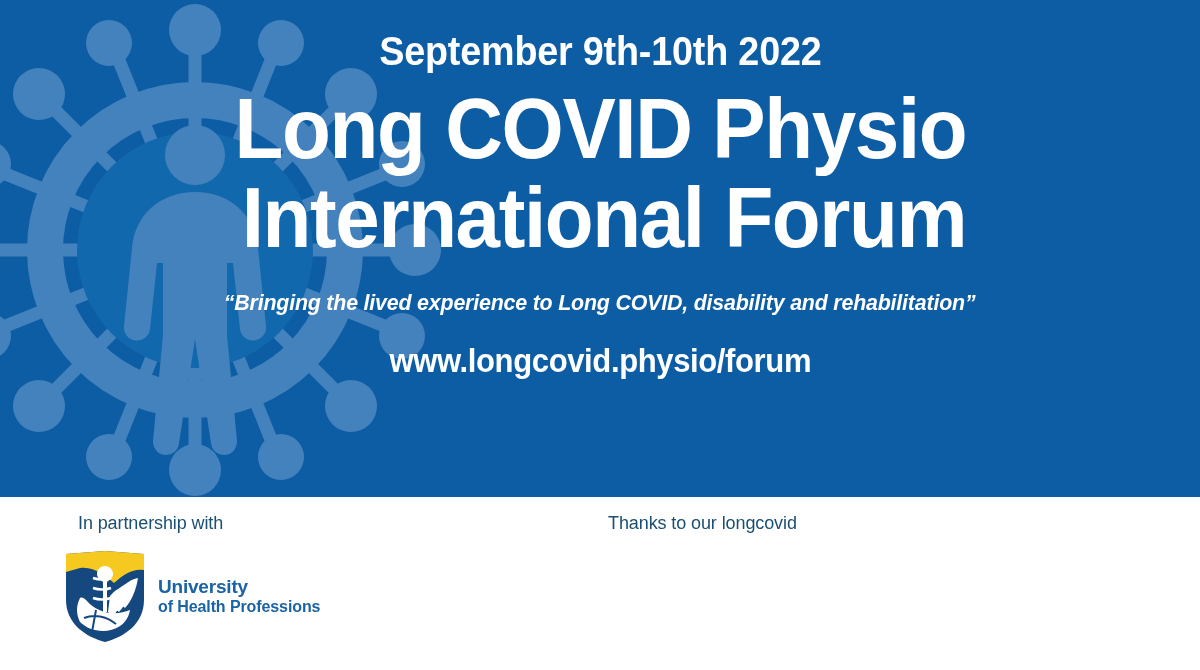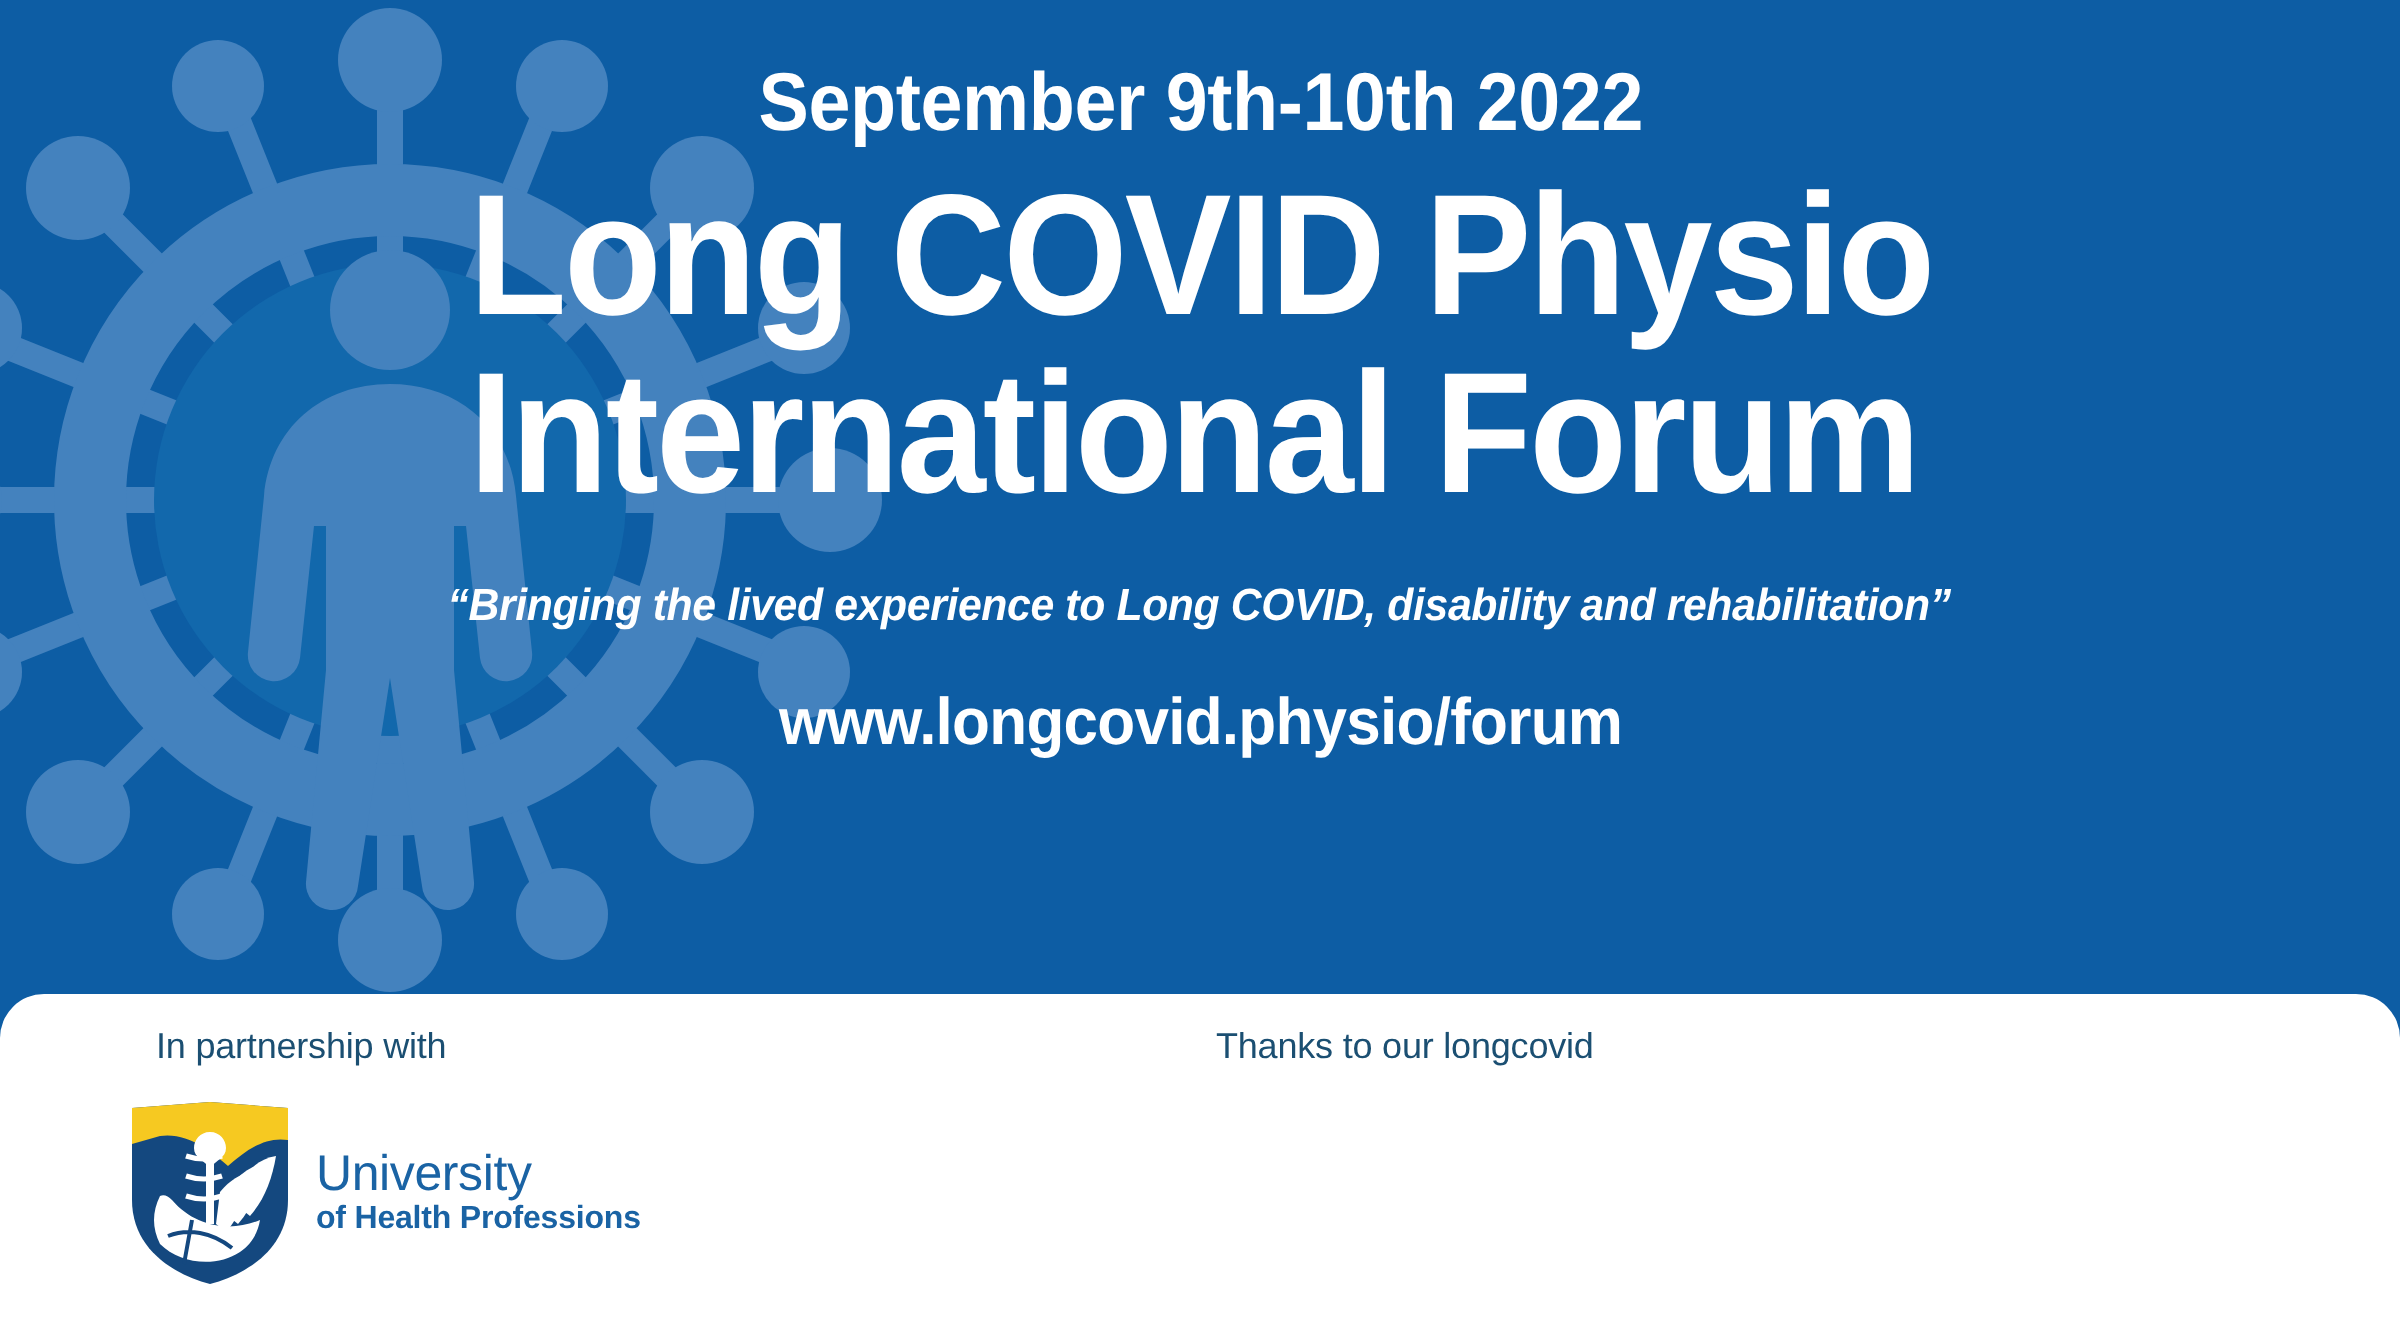--- a/index.html
+++ b/index.html
@@ -22,21 +22,21 @@
     z-index:3;pointer-events:none;
   }
 
   .date-line{
     margin-top:28px;
     color:#ffffff;font-size:41px;font-weight:bold;
     letter-spacing:-0.2px;
     transform:scaleX(0.92);transform-origin:center;
     white-space:nowrap;
   }
-  .title-wrap{margin-top:12px;text-align:left;}
+  .title-wrap{margin-top:12px;text-align:right;}
   .title-line{
     color:#ffffff;font-weight:bold;font-size:86px;line-height:0.97;
     letter-spacing:-1.5px;
     transform:scaleX(0.93);transform-origin:center;
     white-space:nowrap;
   }
   .title-line.l2{margin-top:6px;}
   .tagline{
     margin-top:30px;
     color:#ffffff;font-size:22.5px;font-weight:bold;font-style:italic;
@@ -49,34 +49,33 @@
     color:#ffffff;font-size:33px;font-weight:bold;
     letter-spacing:-0.4px;
     transform:scaleX(0.94);transform-origin:center;
     white-space:nowrap;
   }
 
   
   .footer{
     position:absolute;left:0;top:497px;width:1200px;height:173px;
     background:#ffffff;
-    border-radius:22px;
   }
   .foot-label{
     position:absolute;color:#1b4f72;font-size:18px;font-weight:normal;
     letter-spacing:-0.1px;white-space:nowrap;
   }
   #lbl-partner{left:78px;top:16px;}
   #lbl-sponsor{left:608px;top:16px;}
 
   
   .rmu{position:absolute;left:62px;top:51px;display:flex;align-items:center;}
   .rmu-text{margin-left:10px;color:#1a63a4;line-height:1.12;}
   .rmu-t1{font-size:20.5px;font-weight:bold;letter-spacing:-0.2px;}
-  .rmu-t2{font-size:25px;font-weight:normal;letter-spacing:-0.2px;}
+  .rmu-t2{font-size:19px;font-weight:bold;letter-spacing:-0.2px;}
   .rmu-t3{font-size:16px;font-weight:bold;letter-spacing:-0.1px;}
 </style>
 </head>
 <body>
 
 <div id="banner">
 
   <div class="hero">
 
     <svg class="virus-layer" viewBox="0 0 1200 497" preserveAspectRatio="none" aria-hidden="true">

